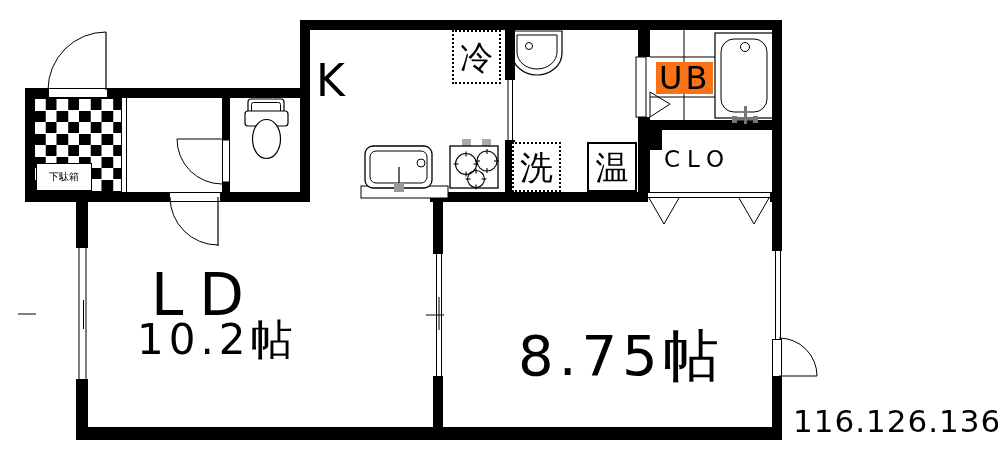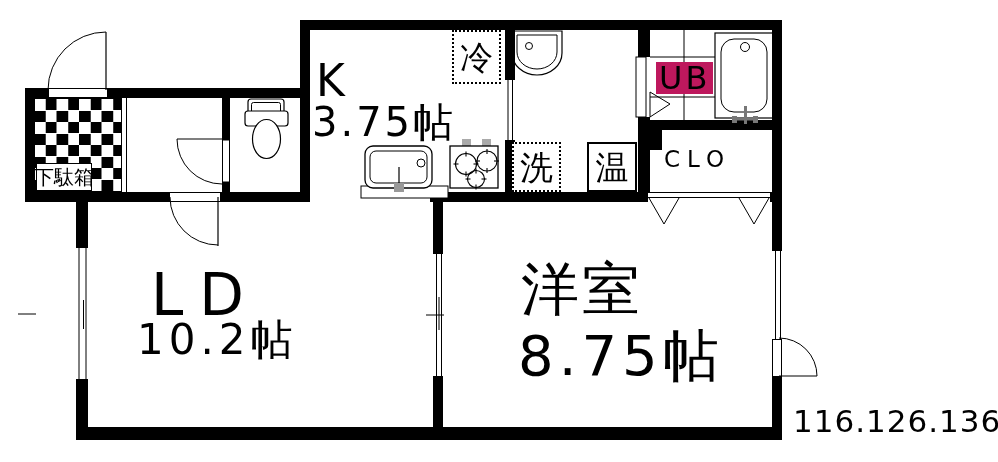--- a/index.html
+++ b/index.html
@@ -171,44 +171,42 @@
 
     <g stroke-width="1">
       <line x1="648" y1="192.5" x2="770" y2="192.5"></line>
       <line x1="648" y1="197.5" x2="770" y2="197.5"></line>
       <polyline points="649,198 664,224 679,198"></polyline>
       <polyline points="739,198 754,224 769,198"></polyline>
     </g>
   </svg>
 
   <div class="box" style="left:36px;top:163px;width:54px;height:26px;border:1px solid #000">
-    <span class="lbl" style="position:static;font-size:20px">下駄箱</span>
+    <span class="lbl" style="position:static;font-size:10px">下駄箱</span>
   </div>
 
   <div class="box dotted" style="left:452px;top:30px;width:45px;height:50px">
     <span class="lbl" style="position:static;font-size:33px">冷</span>
   </div>
 
   <div class="box dotted" style="left:512px;top:142px;width:45px;height:46px">
     <span class="lbl" style="position:static;font-size:33px">洗</span>
   </div>
 
   <div class="box solid" style="left:587px;top:142px;width:46px;height:46px">
     <span class="lbl" style="position:static;font-size:33px">温</span>
   </div>
 
   <div class="lbl" style="left:316px;top:59px;font-size:44px">K</div>
-  <div class="lbl" style="left:312px;top:102px;font-size:40px;letter-spacing:3px">3.75帖</div>
 
   <div class="lbl" style="left:151px;top:266px;font-size:58px;letter-spacing:16px">LD</div>
   <div class="lbl" style="left:137px;top:319px;font-size:42px;letter-spacing:5px">10.2帖</div>
 
-  <div class="lbl" style="left:521px;top:260px;font-size:58px;letter-spacing:3px">洋室</div>
   <div class="lbl" style="left:518px;top:328px;font-size:56px;letter-spacing:5px">8.75帖</div>
 
 
-  <div class="lbl" style="left:656px;top:62px;font-size:32px;letter-spacing:3px;background:#be185d;padding:0 3px">UB</div>
+  <div class="lbl" style="left:656px;top:62px;font-size:32px;letter-spacing:3px;background:#f97316;padding:0 3px">UB</div>
 
   <div class="lbl" style="left:664px;top:148px;font-size:23px;letter-spacing:7px">CLO</div>
 
   <div class="lbl" style="left:793px;top:406px;font-size:31px;letter-spacing:1px">116.126.136</div>
 
 </div>
 
 </body></html>

